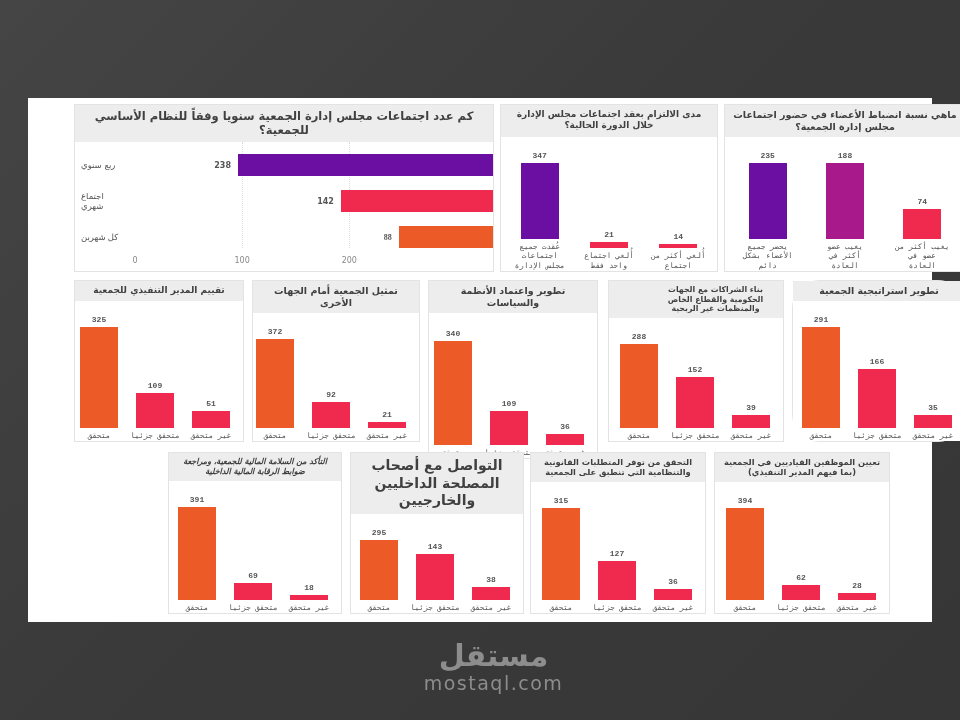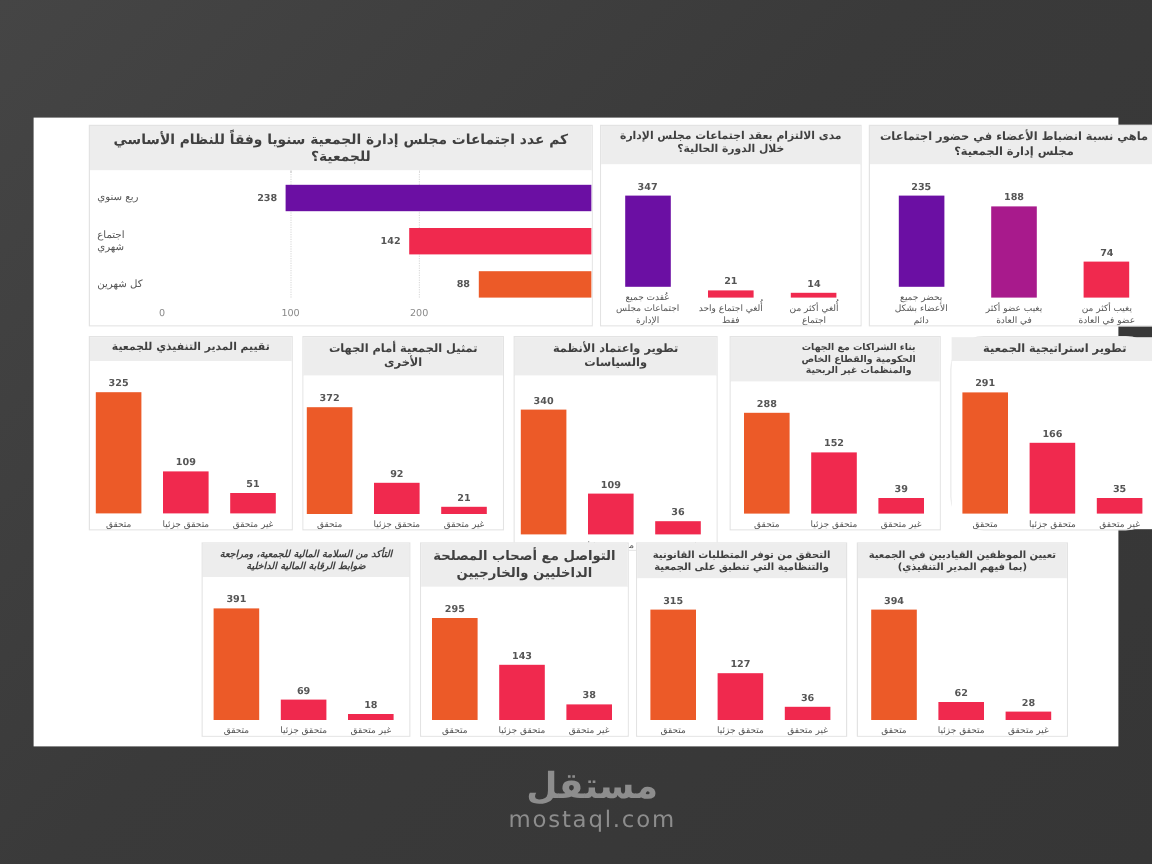--- a/index.html
+++ b/index.html
@@ -50,20 +50,21 @@
     align-items:flex-end;
     justify-content:space-around;
     padding:14px 4px 0 4px;
     box-sizing:border-box;
   }
   .vcol{
     display:flex;flex-direction:column;align-items:center;
     justify-content:flex-end;
     height:100%;
     box-sizing:border-box;
+    font-family:Liberation Mono, monospace;
   }
   .vcol-value{
     font-size:8px;color:#555;font-weight:bold;
     margin-bottom:3px;white-space:nowrap;
   }
   .vcol-bar{
     width:38px;
     background:#ec5a28;
   }
   .vcol-label{
@@ -136,21 +137,21 @@
                 <div class="hbar-value" style="right: 257px;">238</div>
               </div>
             </div>
             <div class="hrow" style="left: 0px; right: 0px; top: 48px; height: 22px;">
               <div class="hrow-label">اجتماع شهري</div>
               <div class="hrow-track">
                 <div class="hbar" style="width: 152.143px; background: rgb(240, 41, 78);"></div>
                 <div class="hbar-value" style="right: 154.143px;">142</div>
               </div>
             </div>
-            <div class="hrow" style="left: 0px; right: 0px; top: 84px; height: 22px;">
+            <div class="hrow" style="left: 0px; right: 0px; top: 84px; height: 22px; font-family: Liberation Serif, serif;">
               <div class="hrow-label">كل شهرين</div>
               <div class="hrow-track">
                 <div class="hbar" style="width: 94.2857px; background: rgb(236, 90, 40);"></div>
                 <div class="hbar-value" style="right: 96.2857px;">88</div>
               </div>
             </div>
           </div>
         </div>
       </div>
       <div class="panel" style="left: 432px; top: 6px; width: 218px; height: 168px;">
@@ -323,21 +324,21 @@
             </div>
             <div class="vcol">
               <div class="vcol-value">18</div>
               <div class="vcol-bar" style="height: 4.39024px; background: rgb(240, 41, 78);"></div>
               <div class="vcol-label">غير متحقق</div>
             </div>
           </div>
         </div>
       </div>
       <div class="panel" style="left: 282px; top: 354px; width: 174px; height: 162px;">
-        <div class="panel-header" style="font-size: 11px; min-height: 28px;">التواصل مع أصحاب المصلحة الداخليين والخارجيين</div>
+        <div class="panel-header" style="font-size: 14px; min-height: 28px;">التواصل مع أصحاب المصلحة الداخليين والخارجيين</div>
         <div class="panel-body">
           <div class="vcols">
             <div class="vcol">
               <div class="vcol-value">295</div>
               <div class="vcol-bar" style="height: 95.1613px; background: rgb(236, 90, 40);"></div>
               <div class="vcol-label">متحقق</div>
             </div>
             <div class="vcol">
               <div class="vcol-value">143</div>
               <div class="vcol-bar" style="height: 46.129px; background: rgb(240, 41, 78);"></div>

